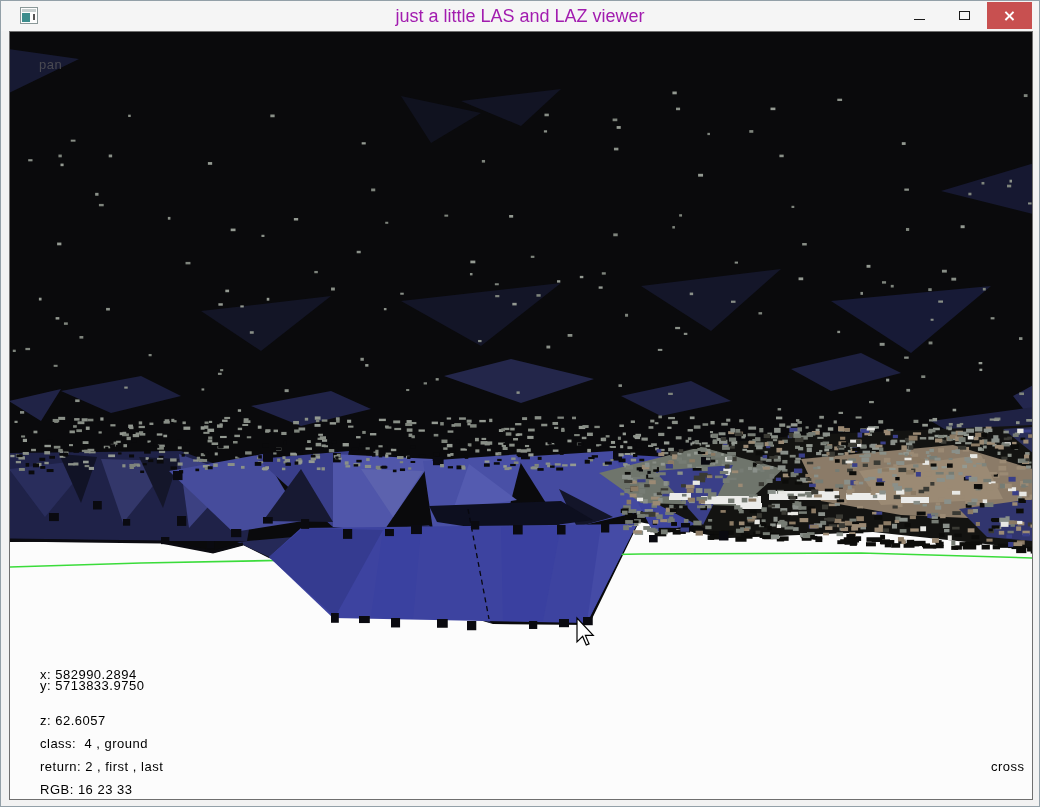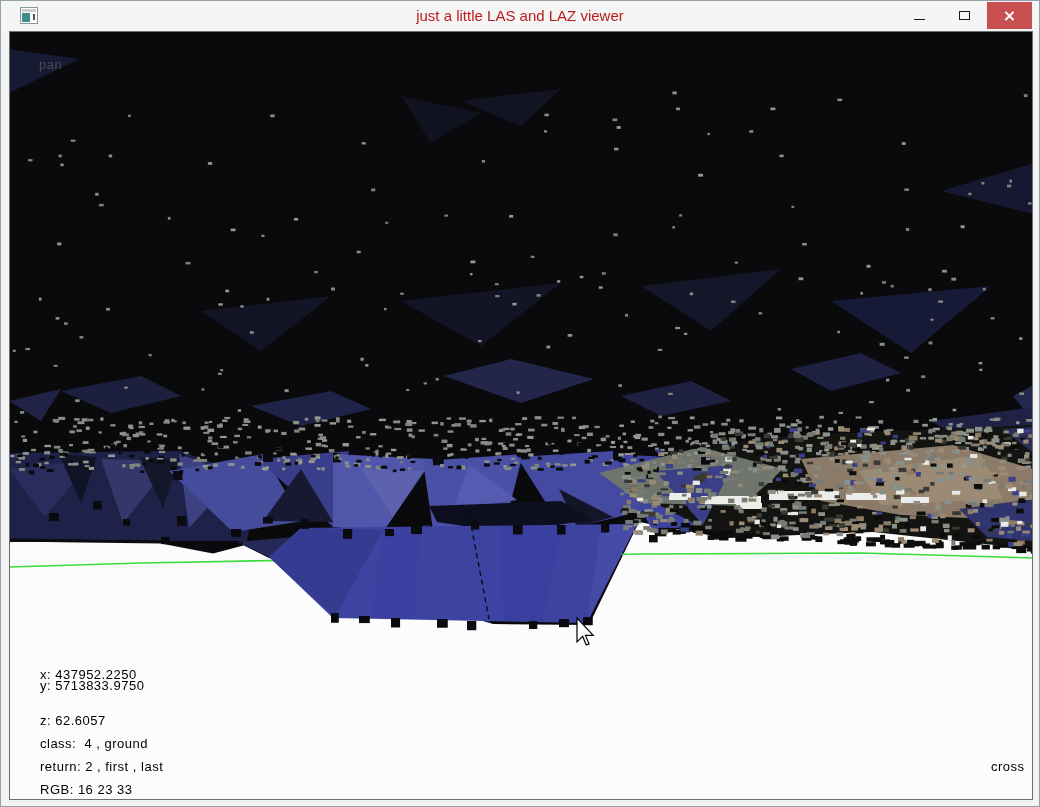--- a/index.html
+++ b/index.html
@@ -9,21 +9,21 @@
     background:#f2f2f2;border:1px solid #93a0a8;
     font-family:"Liberation Sans",sans-serif;overflow:hidden;
   }
   #titlebar{position:absolute;left:0;top:0;width:100%;height:30px;background:#f5f5f5;}
   #app-icon{position:absolute;left:19px;top:6px;width:18px;height:17px;background:#fdfdfd;
     border:1px solid #8a9898;}
   #app-icon .bar{position:absolute;left:1px;top:1px;right:1px;height:3px;background:#c8d0d0;}
   #app-icon .teal{position:absolute;left:1px;top:5px;width:8px;height:9px;background:#3d8d8d;}
   #app-icon .mark{position:absolute;right:2px;top:6px;width:2px;height:6px;background:#555;}
   #title-text{position:absolute;left:0;top:0;width:100%;height:30px;line-height:30px;
-    text-align:center;font-size:15px;color:#b91c1c;}
+    text-align:center;font-size:18px;color:#a21caf;}
   #win-controls{position:absolute;right:7px;top:1px;display:flex;height:27px;}
   .win-btn{width:45px;height:27px;display:flex;align-items:center;justify-content:center;cursor:default;}
   #btn-min .glyph-line{width:11px;height:1px;background:#1a1a1a;margin-top:8px;}
   #btn-max .glyph-box{width:11px;height:9px;border:1px solid #1a1a1a;background:transparent;}
   #btn-close{background:#c85050;}
   #btn-close .glyph-x{color:#fff;font-size:16px;font-weight:bold;line-height:27px;
     font-family:"DejaVu Sans",sans-serif;}
   #viewport{position:absolute;left:8px;top:30px;width:1024px;height:769px;background:#0a0a0c;
     border:1px solid #6f6f6f;overflow:hidden;}
   #scene{position:absolute;left:-1px;top:-1px;width:1024px;height:769px;display:block;}
@@ -1639,21 +1639,21 @@
         <rect x="1006.510462093167" y="529.7500887090977" width="6.251709814881906" height="2.5292079627979547" fill="#767c74"></rect>
         <rect x="792.9488017852418" y="467.5171183071408" width="8.17047681286931" height="4.596864537452348" fill="#3a3f88"></rect>
         <rect x="651.6580798798241" y="500.05416582752446" width="7.726959896739572" height="4.434250686899759" fill="#9b8a74"></rect>
         <rect x="793.6477098581381" y="500.2161226485222" width="4.105753755196929" height="3.1757079681847245" fill="#767c74"></rect>
         <rect x="911.6603014790453" y="456.1605905373523" width="7.612999849719927" height="4.087715825298801" fill="#8b7a64"></rect>
         <polygon points="576,617 576,640.925 581.655,635.415 585.28,643.97 588.035,642.81 584.41,634.4 592.24,634.4" fill="#ffffff" stroke="#000000" stroke-width="1.2"></polygon>
       </svg>
 
     <div class="hud" id="hud-mode">pan</div>
 
-    <div class="hud info-line" style="top:636px">x: 437952.2250</div>
+    <div class="hud info-line" style="top:636px">x: 582990.2894</div>
     <div class="hud info-line" style="top:647px">y: 5713833.9750</div>
     <div class="hud info-line" style="top:682px">z: 62.6057</div>
     <div class="hud info-line" style="top:705px">class:  4 , ground</div>
     <div class="hud info-line" style="top:728px">return: 2 , first , last</div>
     <div class="hud info-line" style="top:751px">RGB: 16 23 33</div>
 
     <div class="hud" id="hud-style">cross</div>
   </div>
 
 </div>

